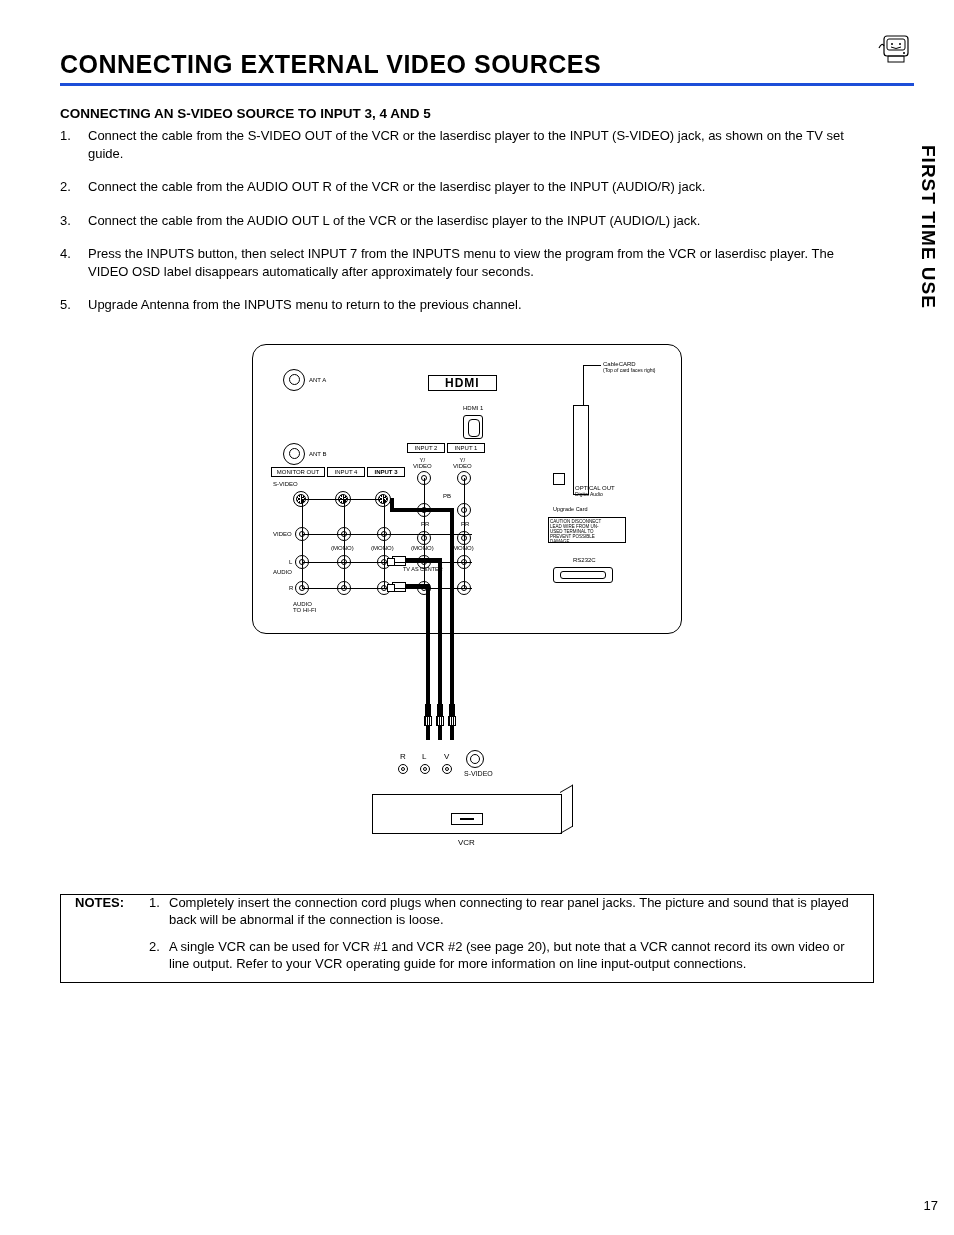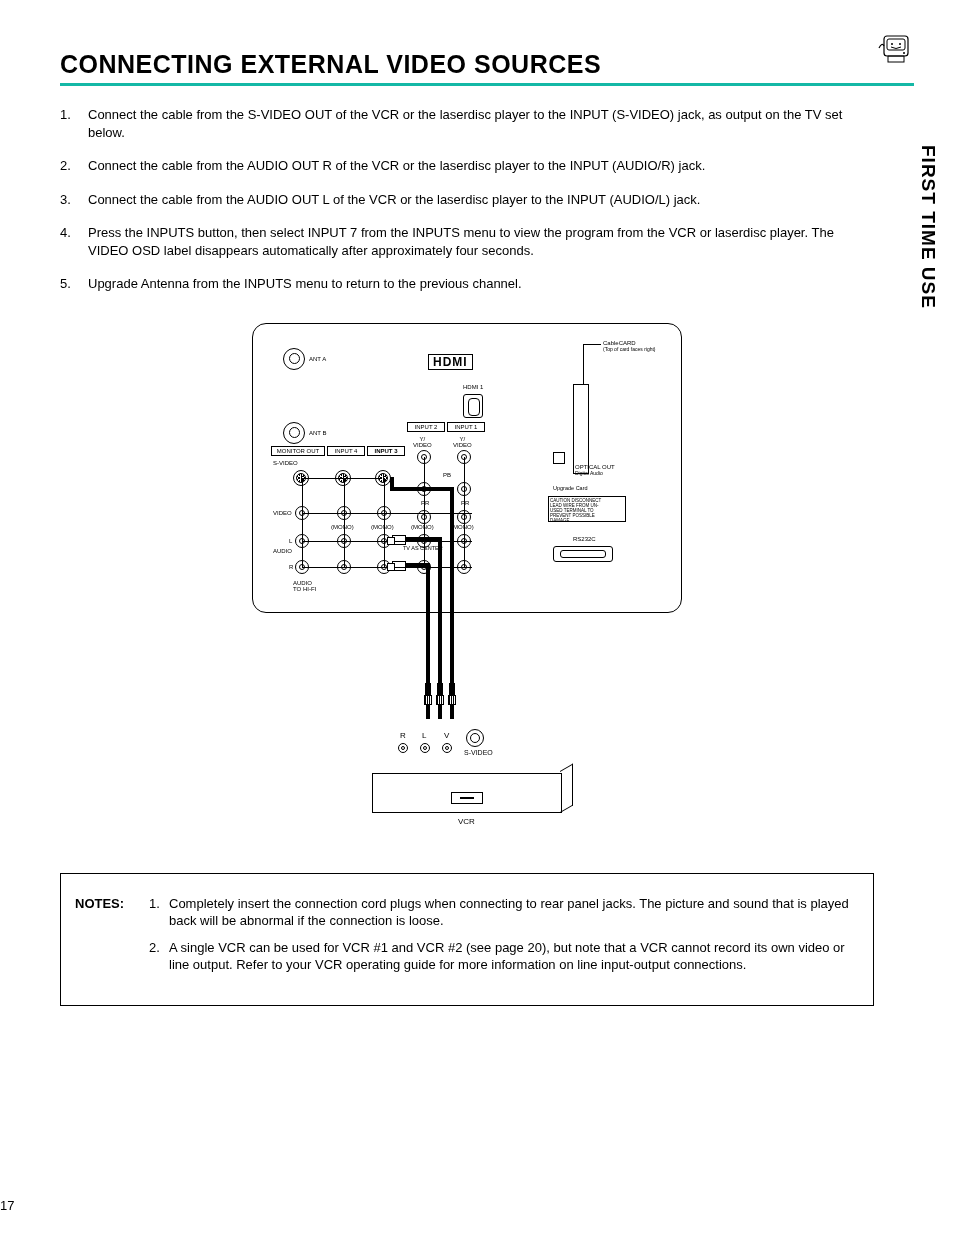--- a/index.html
+++ b/index.html
@@ -7,21 +7,21 @@
     font-family: Arial, Helvetica, sans-serif;
     width: 954px;
     height: 1235px;
     background: #fff;
     color: #000;
     position: relative;
     padding: 50px 40px 30px 60px;
     font-size: 13px;
   }
   .header {
-    border-bottom: 3px solid #14b8a6;
+    border-bottom: 3px solid #1d4ed8;
     padding-bottom: 4px;
     margin-bottom: 20px;
   }
   .title {
     font-size: 25px;
     font-weight: bold;
     letter-spacing: 0.5px;
   }
   .corner-icon {
     position: absolute;
@@ -171,35 +171,35 @@
   }
   .rca-tip {
     position:absolute; width:14px; height:10px; border:1px solid #000;
   }
   .rca-tip::after{
     content:""; position:absolute; left:-6px; top:1px;
     width:6px; height:6px; border:1px solid #000; background:#fff;
   }
   .notes-box {
     border: 1px solid #000;
-    padding: 22px 14px;
+    padding: 0 14px;
   }
   .notes-row { display:flex; gap:14px; }
   .notes-label { font-weight:bold; flex:0 0 60px; }
   .notes-list { list-style:none; counter-reset:n; flex:1; }
   .notes-list li {
     counter-increment:n; position:relative;
     padding-left:20px; margin-bottom:10px; line-height:1.3;
   }
   .notes-list li::before{
     content: counter(n) "."; position:absolute; left:0;
   }
   .page-num {
-    position:absolute; bottom:22px; left:0; right:8px;
-    text-align:left; font-size:13px;
+    position:absolute; bottom:22px; left:0; right:16px;
+    text-align:right; font-size:13px;
   }
 </style>
 </head>
 <body>
 
 <svg class="corner-icon" viewBox="0 0 40 40">
   <rect x="10" y="6" width="24" height="20" rx="3" fill="none" stroke="#000" stroke-width="1.2"></rect>
   <rect x="13" y="9" width="18" height="11" rx="2" fill="none" stroke="#000" stroke-width="1"></rect>
   <circle cx="18" cy="14" r="1" fill="#000"></circle>
     <circle cx="26" cy="14" r="1" fill="#000"></circle>
@@ -210,38 +210,39 @@
 </svg>
 
 <div class="side-tab">FIRST TIME USE</div>
 
 <div class="header">
   <div class="title">CONNECTING EXTERNAL VIDEO SOURCES</div>
 </div>
 
 <div class="body-content">
 
+  <div class="section-heading">CONNECTING AN S-VIDEO SOURCE TO INPUT 3, 4 AND 5</div>
 
   <ol class="steps">
-    <li>Connect the cable from the S-VIDEO OUT of the VCR or the laserdisc player to the INPUT (S-VIDEO) jack, as output on the TV set below.</li>
+    <li>Connect the cable from the S-VIDEO OUT of the VCR or the laserdisc player to the INPUT (S-VIDEO) jack, as shown on the TV set guide.</li>
     <li>Connect the cable from the AUDIO OUT R of the VCR or the laserdisc player to the INPUT (AUDIO/R) jack.</li>
     <li>Connect the cable from the AUDIO OUT L of the VCR or the laserdisc player to the INPUT (AUDIO/L) jack.</li>
     <li>Press the INPUTS button, then select INPUT 7 from the INPUTS menu to view the program from the VCR or laserdisc player. The VIDEO OSD label disappears automatically after approximately four seconds.</li>
     <li>Upgrade Antenna from the INPUTS menu to return to the previous channel.</li>
   </ol>
 
   <div class="diagram-area">
     <div class="panel">
 
       <div class="ant-circle" style="left:30px; top:24px;"></div>
       <span class="lbl" style="left:56px; top:32px;">ANT A</span>
       <div class="ant-circle" style="left:30px; top:98px;"></div>
       <span class="lbl" style="left:56px; top:106px;">ANT B</span>
 
-      <div style="position:absolute; left:175px; top:30px; font-weight:bold; font-size:12px; letter-spacing:1px; border:1px solid #000; padding:0 4px;">HDMI</div>
+      <div style="position:absolute; left:175px; top:30px; font-weight:bold; font-size:12px; letter-spacing:1px; border:1px solid #000; padding:0 16px;">HDMI</div>
       <span class="lbl" style="left:210px; top:60px;">HDMI 1</span>
       <div class="hdmi-port" style="left:210px; top:70px;"></div>
 
       <div class="vline" style="left:330px; top:20px; height:40px;"></div>
       <div class="hline" style="left:330px; top:20px; width:18px;"></div>
       <span class="lbl" style="left:350px; top:16px;">CableCARD</span>
       <span class="lbl" style="left:350px; top:23px; font-size:5px;">(Top of card faces right)</span>
       <div class="small-box" style="left:320px; top:60px; width:16px; height:90px;"></div>
 
       <div class="col-lbl" style="left:18px; top:122px; width:54px;">MONITOR OUT</div>

